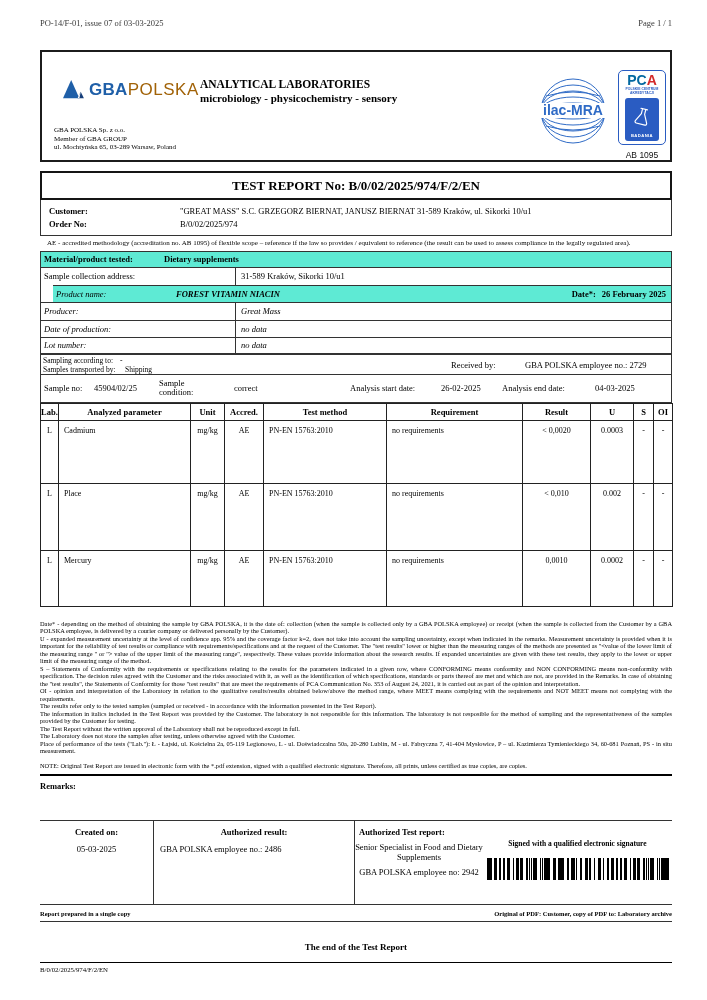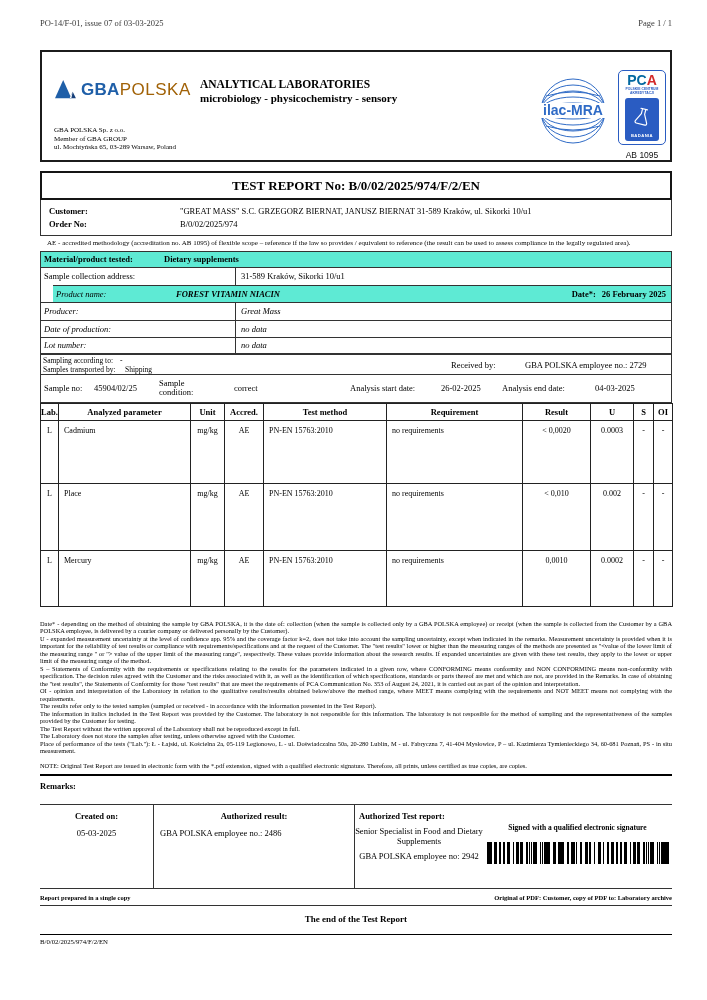--- a/index.html
+++ b/index.html
@@ -10,21 +10,21 @@
   }
   .topmeta {
     position:absolute; top:18px; left:40px; width:632px;
     display:flex; justify-content:space-between;
     font-size:8.5px; color:#3a3a3a;
   }
   .content { position:absolute; top:50px; left:40px; width:632px; }
 
   
   .header-box { position:relative; border:2px solid #1c1c1c; height:108px; }
-  .logo-row { position:absolute; left:12px; top:28px; display:flex; align-items:center; }
+  .logo-row { position:absolute; left:20px; top:28px; display:flex; align-items:center; }
   .logo-row svg { margin-right:5px; }
   .logo-gba { font-family:"Liberation Sans", sans-serif; font-weight:bold; font-size:17px; color:#1f5fa8; letter-spacing:.3px; }
   .logo-polska { font-family:"Liberation Sans", sans-serif; font-size:17px; color:#a16207; letter-spacing:.5px; }
   .addr { position:absolute; left:12px; top:74px; font-size:7px; line-height:8.6px; }
   .lab-block { position:absolute; left:158px; top:26px; }
   .lab-title { font-weight:bold; font-size:11.5px; }
   .lab-sub { font-weight:bold; font-size:11px; margin-top:2px; }
   .ilac { position:absolute; left:496px; top:24px; }
   .pca-wrap { position:absolute; left:576px; top:18px; width:48px; text-align:center; }
   .pca-box { border:1.5px solid #2a5cc2; border-radius:5px; background:#fff; padding:2px 1px 3px; }
@@ -82,21 +82,21 @@
   .c-param,.c-method,.c-req { text-align:left; padding-left:5px; }
 
   
   .footnotes { margin-top:13px; font-size:6.4px; line-height:7.5px; text-align:justify; }
   .footnotes p { margin:0; }
   .footnotes p.note { margin-top:7px; }
   .thick-line { border-top:2.5px solid #000; margin-top:5px; }
   .remarks { font-size:8.5px; font-weight:bold; margin-top:5px; }
 
   
-  .footer-table { margin-top:13px; border-top:1px solid #333; border-bottom:1px solid #333;
+  .footer-table { margin-top:29px; border-top:1px solid #333; border-bottom:1px solid #333;
     display:flex; height:83px; font-size:8.5px; }
   .fcol1 { width:113px; border-right:1px solid #333; text-align:center; padding-top:6px; }
   .fcol2 { width:200px; border-right:1px solid #333; padding-top:6px; }
   .fcol2 .fh { text-align:center; }
   .fcol2 .fv { margin-top:7px; padding-left:6px; }
   .fcol1 .fv { margin-top:7px; }
   .fh { font-weight:bold; }
   .fcol3 { flex:1; display:flex; padding-top:6px; }
   .fc3-left { width:128px; }
   .fc3-left .fh { padding-left:4px; }
@@ -105,21 +105,21 @@
   .fc3-right { flex:1; display:flex; flex-direction:column; align-items:center; padding-top:12px; }
   .sig-note { font-weight:bold; font-size:7.5px; }
   .barcode { margin-top:10px; width:176px; height:22px;
     border-left:3px solid #000; border-right:3px solid #000;
     background:
       repeating-linear-gradient(90deg, #000 0 2px, rgba(0,0,0,0) 2px 5px, #000 5px 6px, rgba(0,0,0,0) 6px 9px),
       repeating-linear-gradient(90deg, #000 0 1px, #fff 1px 4px, #000 4px 7px, #fff 7px 13px);
   }
   .prepared-row { margin-top:2px; border-bottom:1px solid #333; display:flex; justify-content:space-between;
     font-size:6.5px; font-weight:bold; padding:3px 0 4px; }
-  .end-text { text-align:center; font-weight:bold; font-size:9px; margin-top:8px; }
+  .end-text { text-align:center; font-weight:bold; font-size:9px; margin-top:20px; }
   .bottom-line { border-top:1.5px solid #000; margin-top:10px; }
   .bottom-ref { font-size:6.8px; padding-top:3px; }
 </style>
 </head>
 <body>
 
 <div class="page">
 
   <div class="topmeta">
     <span>PO-14/F-01, issue 07 of 03-03-2025</span>

